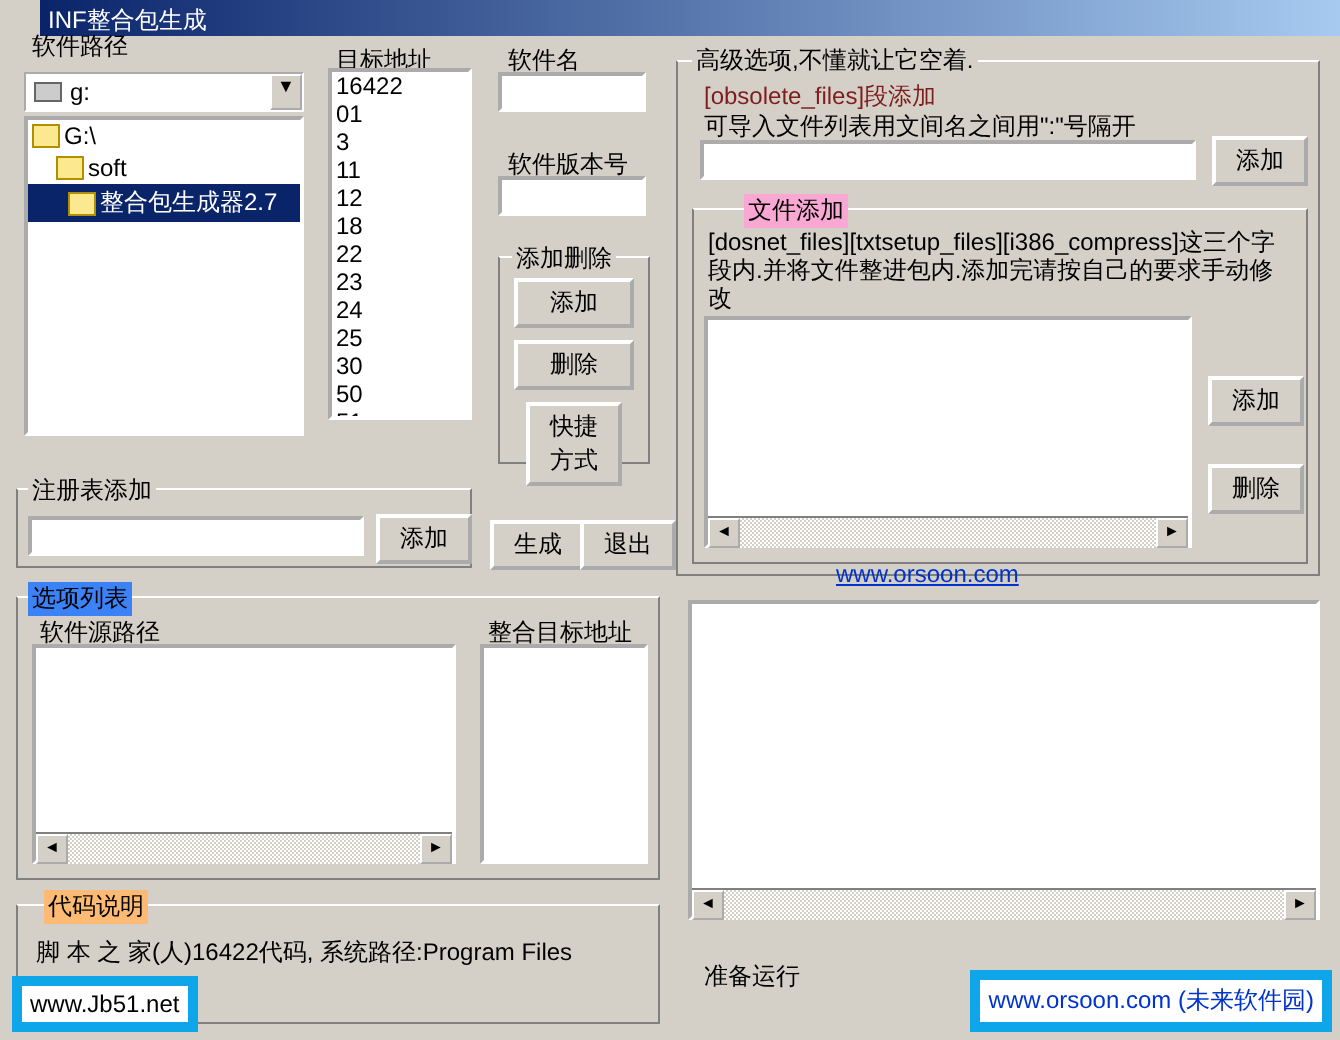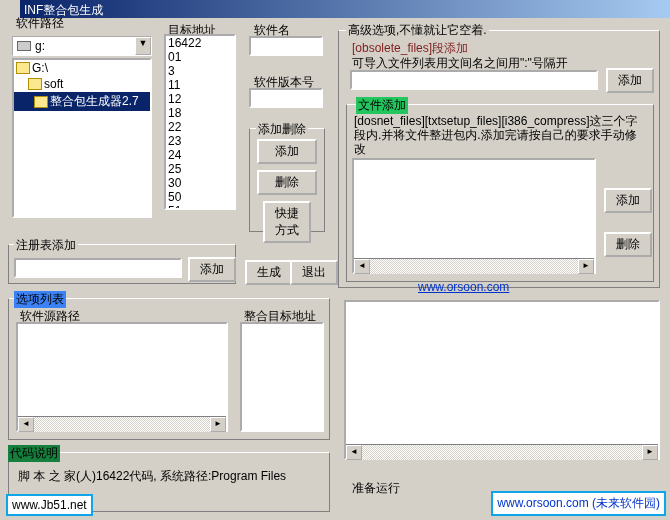--- a/index.html
+++ b/index.html
@@ -16,21 +16,21 @@
 .listbox { border: 2px inset #fff; background: #fff; overflow: auto; }
 .listbox div { padding: 0 2px; line-height: 14px; }
 .textinput { border: 2px inset #fff; background: #fff; height: 20px; width: 100%; padding: 1px 2px; }
 .btn { background: #d4d0c8; border: 2px outset #fff; padding: 2px 8px; cursor: pointer; min-width: 48px; text-align: center; }
 .label { position: absolute; }
 .sunken-area { border: 2px inset #fff; background: #fff; }
 .scrollbar-h { height: 16px; background: #d4d0c8; display: flex; border-top: 1px solid #808080; }
 .scroll-btn { width: 16px; background: #d4d0c8; border: 1px outset #fff; font-size: 8px; text-align: center; line-height: 12px; }
 .scroll-track { flex: 1; background: repeating-conic-gradient(#d4d0c8 0 25%, #fff 0 50%) 0 0/2px 2px; }
 .link { color: #0033cc; text-decoration: underline; }
-.watermark-box { position: absolute; border: 2px solid #0ea5e9; background: #fff; padding: 2px 4px; }
+.watermark-box { position: absolute; border: 5px solid #0ea5e9; background: #fff; padding: 2px 4px; }
 </style>
 </head>
 <body>
 
 <div class="titlebar">
   <span>INF整合包生成</span>
 </div>
 
 <span class="label" style="left:16px;top:15px">软件路径</span>
 <div style="position:absolute;left:12px;top:36px;width:140px">
@@ -98,21 +98,21 @@
 
 <div class="groupbox" style="left:338px;top:30px;width:322px;height:258px"></div>
 <span class="label" style="left:346px;top:22px;background:#d4d0c8;padding:0 2px">高级选项,不懂就让它空着.</span>
 
 <span class="label" style="left:352px;top:40px;color:#7f1d1d">[obsolete_files]段添加</span>
 <span class="label" style="left:352px;top:55px">可导入文件列表用文间名之间用":"号隔开</span>
 <input class="textinput" style="position: absolute; left: 350px; top: 70px; width: 248px;">
 <button class="btn" style="position:absolute;left:606px;top:68px;width:44px">添加</button>
 
 <div class="groupbox" style="left:346px;top:104px;width:308px;height:178px"></div>
-<span class="label" style="left:356px;top:97px;background:#22c55e;padding:0 2px">文件添加</span>
+<span class="label" style="left:372px;top:97px;background:#f9a8d4;padding:0 2px">文件添加</span>
 <div class="label" style="left:354px;top:114px;width:294px;line-height:14px">[dosnet_files][txtsetup_files][i386_compress]这三个字段内.并将文件整进包内.添加完请按自己的要求手动修改</div>
 <div class="sunken-area" style="position:absolute;left:352px;top:158px;width:244px;height:116px">
   <div style="height:98px"></div>
   <div class="scrollbar-h">
     <div class="scroll-btn">◄</div>
     <div class="scroll-track"></div>
     <div class="scroll-btn">►</div>
   </div>
 </div>
 <button class="btn" style="position:absolute;left:604px;top:188px;width:44px">添加</button>
@@ -136,19 +136,19 @@
 <div class="sunken-area" style="position:absolute;left:344px;top:300px;width:316px;height:160px">
   <div style="height:142px"></div>
   <div class="scrollbar-h">
     <div class="scroll-btn">◄</div>
     <div class="scroll-track"></div>
     <div class="scroll-btn">►</div>
   </div>
 </div>
 
 <div class="groupbox" style="left:8px;top:452px;width:322px;height:60px"></div>
-<span class="label" style="left:8px;top:445px;background:#15803d;padding:0 2px">代码说明</span>
+<span class="label" style="left:22px;top:445px;background:#fdba74;padding:0 2px">代码说明</span>
 <div class="label" style="left:18px;top:468px;width:310px">脚 本 之 家(人)16422代码, 系统路径:Program Files</div>
 
 <span class="label" style="left:352px;top:480px">准备运行</span>
 
 <div class="watermark-box" style="left:6px;bottom:4px"><span>www.Jb51.net</span></div>
 <div class="watermark-box" style="right:4px;bottom:4px"><span class="link" style="text-decoration:none">www.orsoon.com (未来软件园)</span></div>
 
 </body></html>

